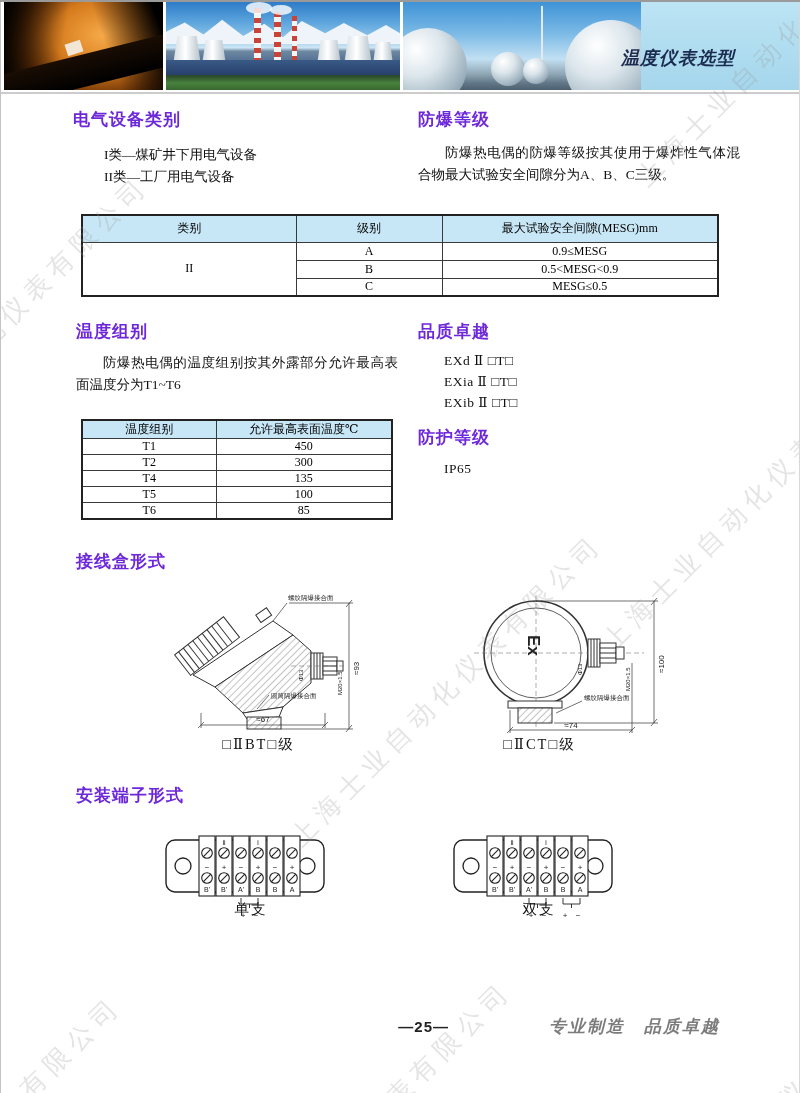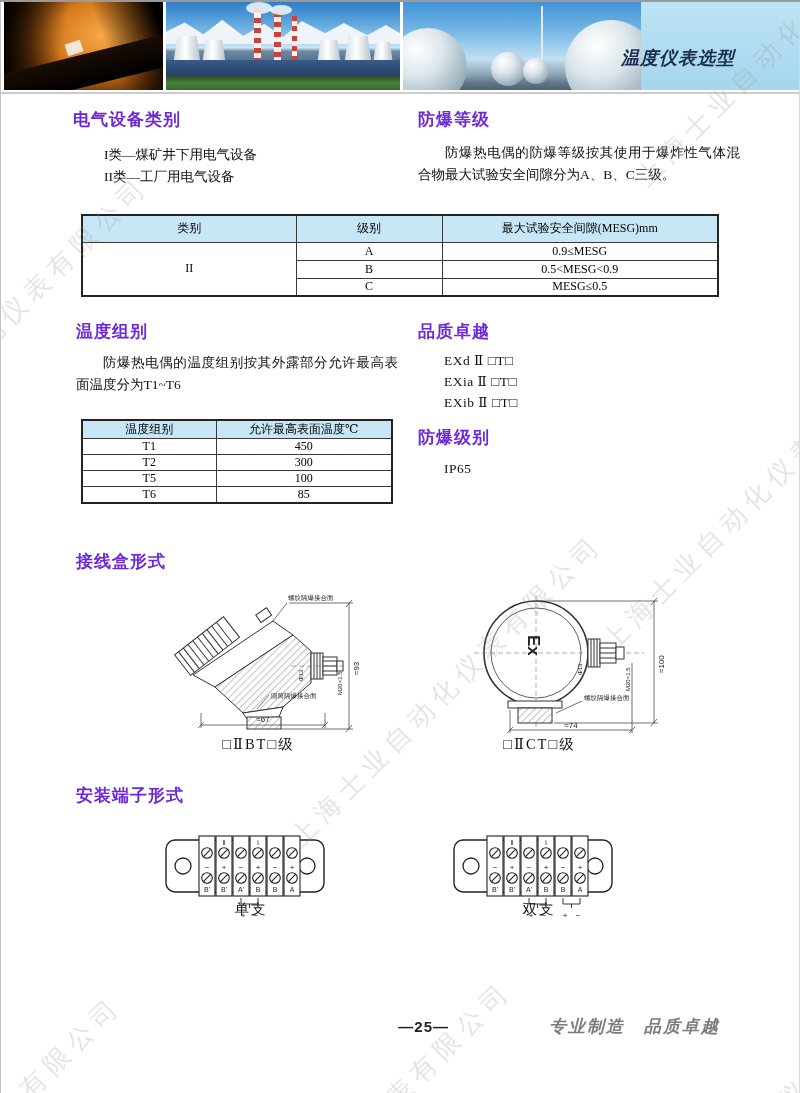--- a/index.html
+++ b/index.html
@@ -167,39 +167,43 @@
       </tr>
       <tr>
             <td>T1</td>
             <td>450</td>
           </tr>
       <tr>
             <td>T2</td>
             <td>300</td>
           </tr>
       <tr>
+            <td>T4</td>
+            <td>135</td>
+          </tr>
+      <tr>
             <td>T5</td>
             <td>100</td>
           </tr>
       <tr>
             <td>T6</td>
             <td>85</td>
           </tr>
     </tbody>
       </table>
   </div>
 
   <div class="heading" style="left:417px;top:318px">品质卓越</div>
   <div class="abs mono-lines" style="left:443px;top:348px">
     <div>EXd Ⅱ □T□</div>
     <div>EXia Ⅱ □T□</div>
     <div>EXib Ⅱ □T□</div>
   </div>
 
-  <div class="heading" style="left:417px;top:424px">防爆级别</div>
+  <div class="heading" style="left:417px;top:424px">防护等级</div>
   <div class="abs mono-lines" style="left:443px;top:456px">IP65</div>
 
   <div class="heading" style="left:75px;top:548px">接线盒形式</div>
 
   <div class="drw" style="left:140px;top:585px">
     <svg width="230" height="150" viewBox="0 0 230 150">
       <defs>
         <pattern id="hatchL" width="5" height="5" patternUnits="userSpaceOnUse" patternTransform="rotate(45)">
           <rect width="5" height="5" fill="#ffffff"></rect>
             <line x1="0" y1="0" x2="0" y2="5" stroke="#888" stroke-width="1"></line>

